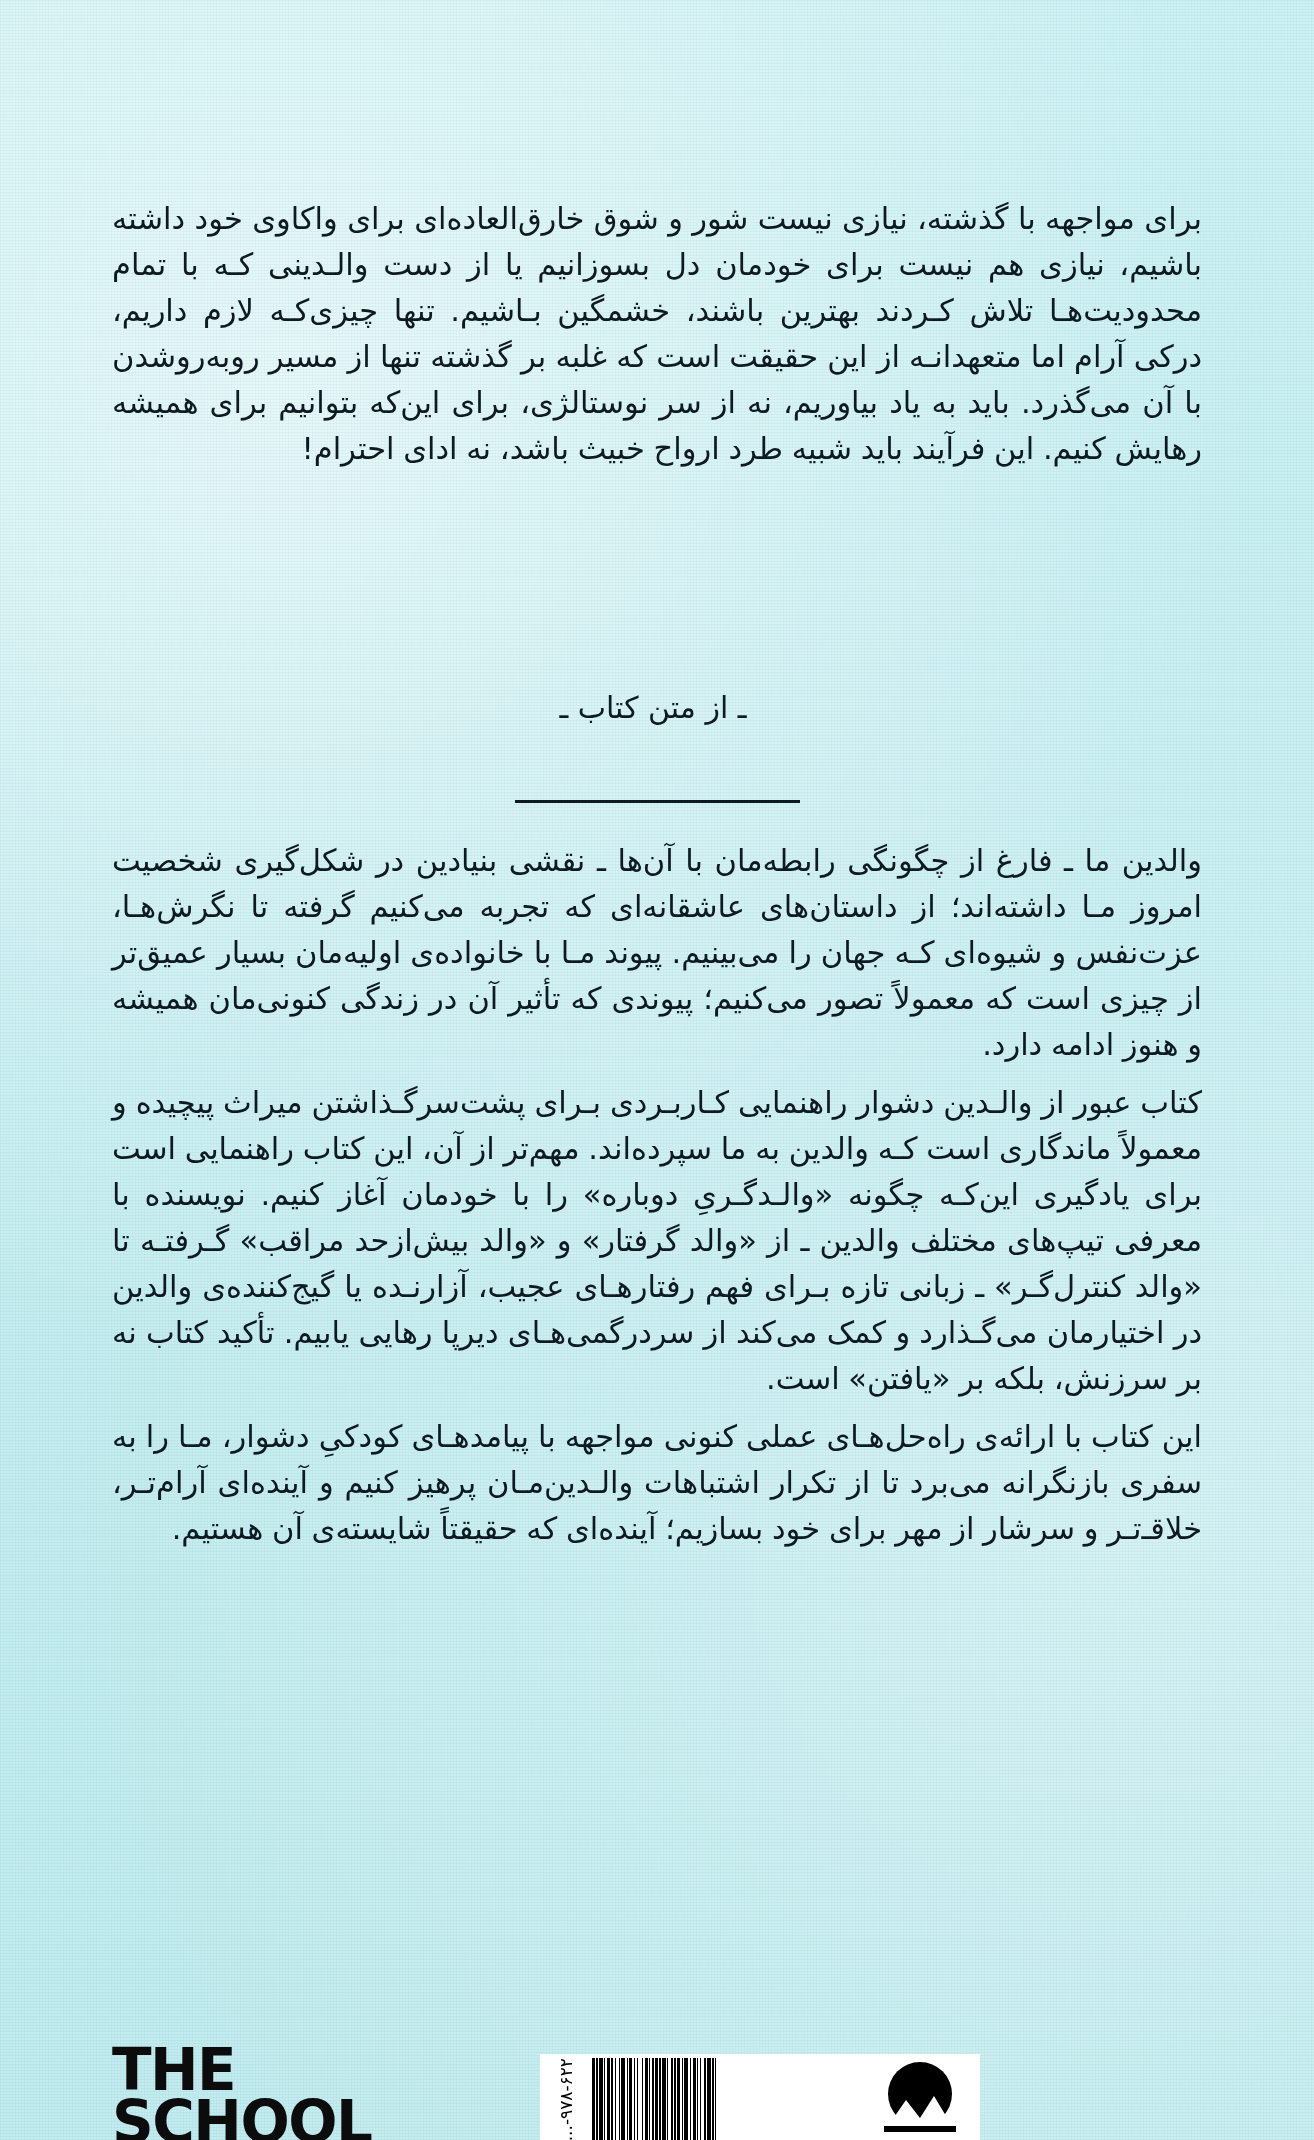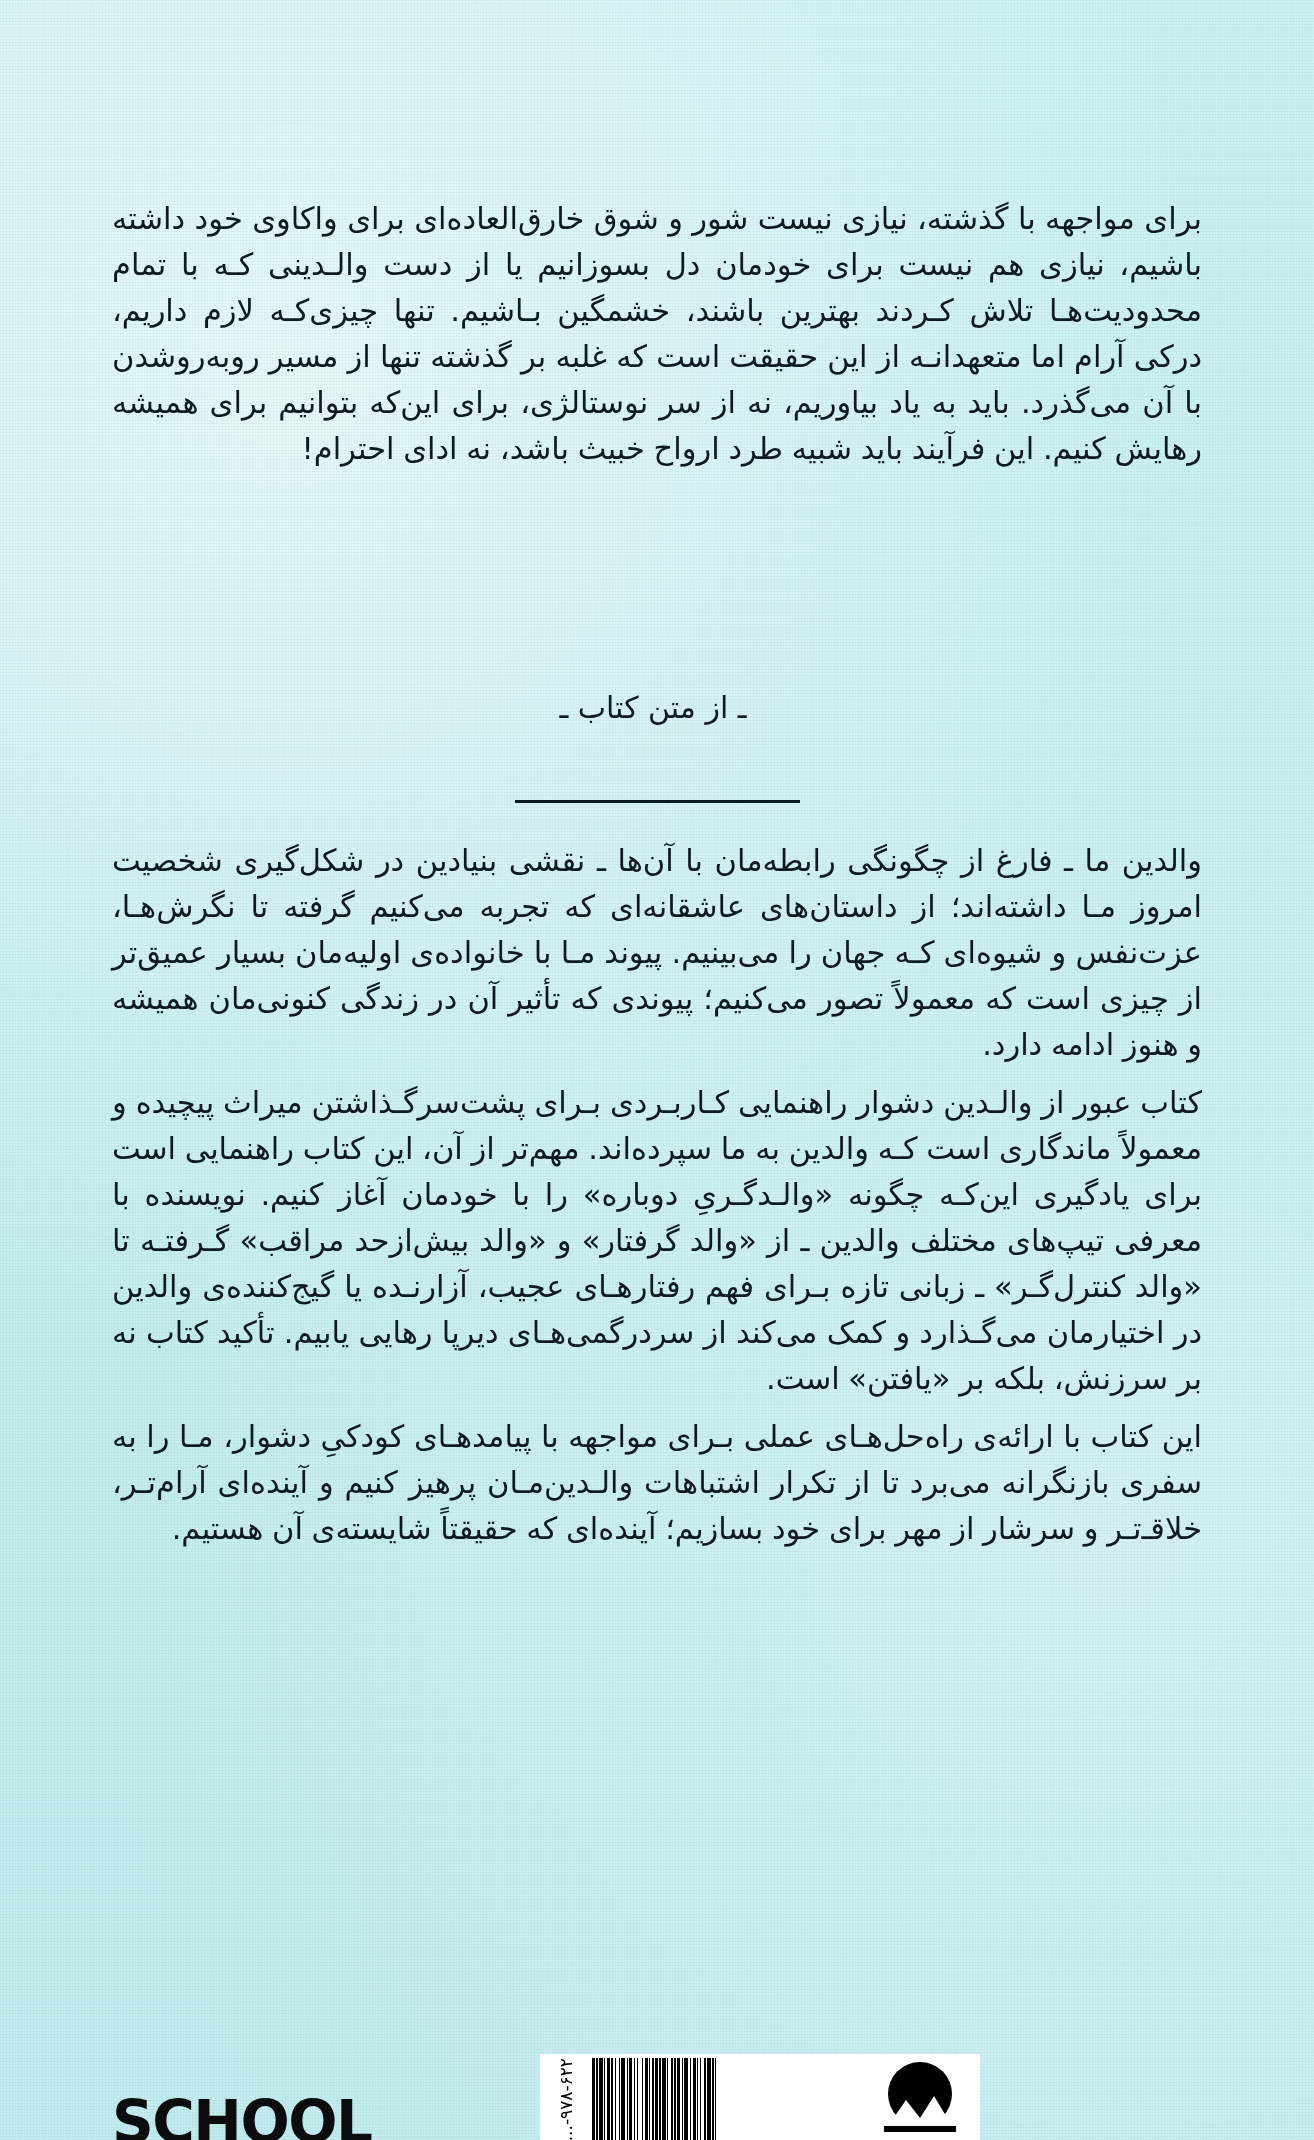--- a/index.html
+++ b/index.html
@@ -188,28 +188,29 @@
 
   <div id="attribution">ـ از متن کتاب ـ</div>
 
   <div id="divider-wrap">
     <div id="divider"></div>
   </div>
 
   <div id="body-blocks">
     <div class="para lastfree">والدین ما ـ فارغ از چگونگی رابطه‌مان با آن‌ها ـ نقشی بنیادین در شکل‌گیری شخصیت امروز مـا داشته‌اند؛ از داستان‌های عاشقانه‌ای که تجربه می‌کنیم گرفته تا نگرش‌هـا، عزت‌نفس و شیوه‌ای کـه جهان را می‌بینیم. پیوند مـا با خانواده‌ی اولیه‌مان بسیار عمیق‌تر از چیزی است که معمولاً تصور می‌کنیم؛ پیوندی که تأثیر آن در زندگی کنونی‌مان همیشه و هنوز ادامه دارد.</div>
     <div class="para lastfree">کتاب عبور از والـدین دشوار راهنمایی کـاربـردی بـرای پشت‌سر‌گـذاشتن میراث پیچیده و معمولاً ماندگاری است کـه والدین به ما سپرده‌اند. مهم‌تر از آن، این کتاب راهنمایی است برای یادگیری این‌کـه چگونه «والـدگـریِ دوباره» را با خودمان آغاز کنیم. نویسنده با معرفی تیپ‌های مختلف والدین ـ از «والد گرفتار» و «والد بیش‌ازحد مراقب» گـرفتـه تا «والد کنترل‌گـر» ـ زبانی تازه بـرای فهم رفتارهـای عجیب، آزارنـده یا گیج‌کننده‌ی والدین در اختیارمان می‌گـذارد و کمک می‌کند از سردرگمی‌هـای دیرپا رهایی یابیم. تأکید کتاب نه بر سرزنش، بلکه بر «یافتن» است.</div>
-    <div class="para lastfree">این کتاب با ارائه‌ی راه‌حل‌هـای عملی بـرای مواجهه با پیامدهـای کودکیِ دشوار، مـا را به سفری بازنگرانه می‌برد تا از تکرار اشتباهات والـدین‌مـان پرهیز کنیم و آینده‌ای آرام‌تـر، خلاقـ‌تـر و سرشار از مهر برای خود بسازیم؛ آینده‌ای که حقیقتاً شایسته‌ی آن هستیم.</div>
+    <div class="para lastfree">این کتاب با ارائه‌ی راه‌حل‌هـای عملی کنونی مواجهه با پیامدهـای کودکیِ دشوار، مـا را به سفری بازنگرانه می‌برد تا از تکرار اشتباهات والـدین‌مـان پرهیز کنیم و آینده‌ای آرام‌تـر، خلاقـ‌تـر و سرشار از مهر برای خود بسازیم؛ آینده‌ای که حقیقتاً شایسته‌ی آن هستیم.</div>
   </div>
 
 </div>
 
 <div id="footer">
 
   <div id="sol-logo">
+    <div>THE</div>
     <div>SCHOOL</div>
   </div>
 
   <div id="barcode-panel">
     <div id="isbn-vertical">
       <span>۹۷۸-۶۲۲-...</span>
     </div>
     <div id="bars">
         <i style="left: 0px; width: 3px;"></i>
         <i style="left: 4px; width: 2px;"></i>

